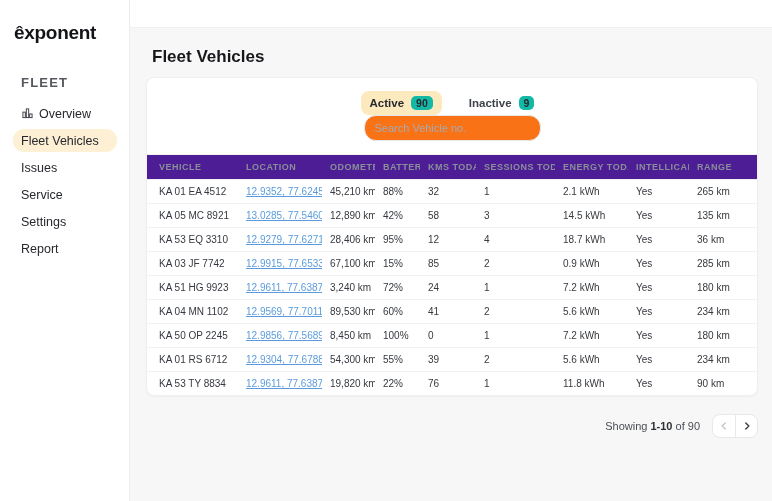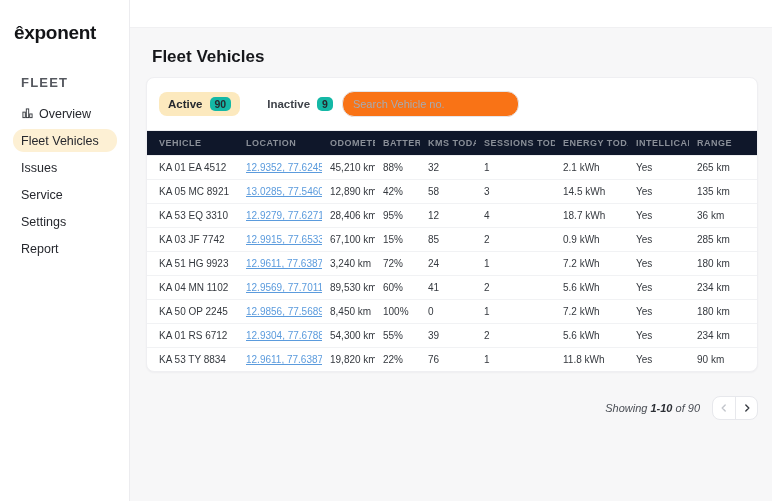--- a/index.html
+++ b/index.html
@@ -33,55 +33,55 @@
   .main { flex:1; display:flex; flex-direction:column; min-width:0; }
   .topbar { height:28px; background:#FFFFFF; border-bottom:1px solid #F0F0F2; }
   .content { flex:1; background:#F7F7F8; padding:19px 14px 0 16px; }
   .page-title { font-size:17px; font-weight:700; color:#17181C; margin-left:6px; }
 
   .card {
     margin-top:10px; background:#FFFFFF;
     border:1px solid #EFEFF2; border-radius:8px;
     overflow:hidden; box-shadow:0 1px 2px rgba(16,24,40,0.04);
   }
-  .card-head { display:flex; justify-content:flex-start; align-items:center; padding:13px 12px; }
+  .card-head { display:flex; justify-content:flex-end; align-items:center; padding:13px 12px;flex-direction:column; }
   .tabs { display:flex; align-items:center; gap:18px; }
   .tab {
     display:flex; align-items:center; gap:7px;
     font-size:11.5px; font-weight:700; color:#3F434A;
     padding:5px 9px; border-radius:8px; cursor:pointer;
   }
   .tab.active { background:#FCE9BE; color:#26292F; }
   .badge { background:#14b8a6; color:#26292F; font-size:10.5px; font-weight:700; padding:1px 5px; border-radius:5px; }
   .search input {
     width:177px; height:26px;
     background:#f97316; border:1px solid #E5E6EA; border-radius:12px;
     padding:0 10px; font-size:11px; color:#3A3E45;
     font-family:"Liberation Sans", sans-serif; outline:none;
   }
   .search input::placeholder { color:#A6AAB2; }
 
   table { width:100%; border-collapse:collapse; table-layout:fixed; }
   thead th {
-    background:#0f172a; text-align:left;
+    background:#4c1d95; text-align:left;
     font-size:9px; font-weight:600; color:#8A8F98; letter-spacing:0.5px;
     padding:7px 8px; border-top:1px solid #EFF0F2; border-bottom:1px solid #EEEFF1;
     white-space:nowrap; overflow:hidden;
   }
   tbody td {
     font-size:10px; color:#35393F;
     padding:6px 8px; line-height:11px;
     border-bottom:1px solid #F1F2F4;
     white-space:nowrap; overflow:hidden;
   }
   tbody tr:last-child td { border-bottom:none;margin-top:42px; }
   th:first-child, td:first-child { padding-left:12px; }
   .link { color:#5B9BDD; text-decoration:underline; cursor:pointer; }
 
-  .pagination { display:flex; justify-content:flex-end; align-items:center; gap:12px; margin-top:24px;font-style:italic; }
+  .pagination { display:flex; justify-content:flex-end; align-items:center; gap:12px; margin-top:18px; }
   .page-info { font-size:11px; color:#4A4E55; }
   .page-info b { color:#2C2F35; }
   .pager { display:flex; background:#FFFFFF; border:1px solid #E7E8EC; border-radius:8px; overflow:hidden; }
   .pager-btn { width:22px; height:22px; display:flex; align-items:center; justify-content:center; cursor:pointer; }
   .pager-btn + .pager-btn { border-left:1px solid #E7E8EC; }
   .pager-btn.prev { color:#C3C6CC; }
   .pager-btn.next { color:#393D44; }
 </style>
 </head>
 <body>

